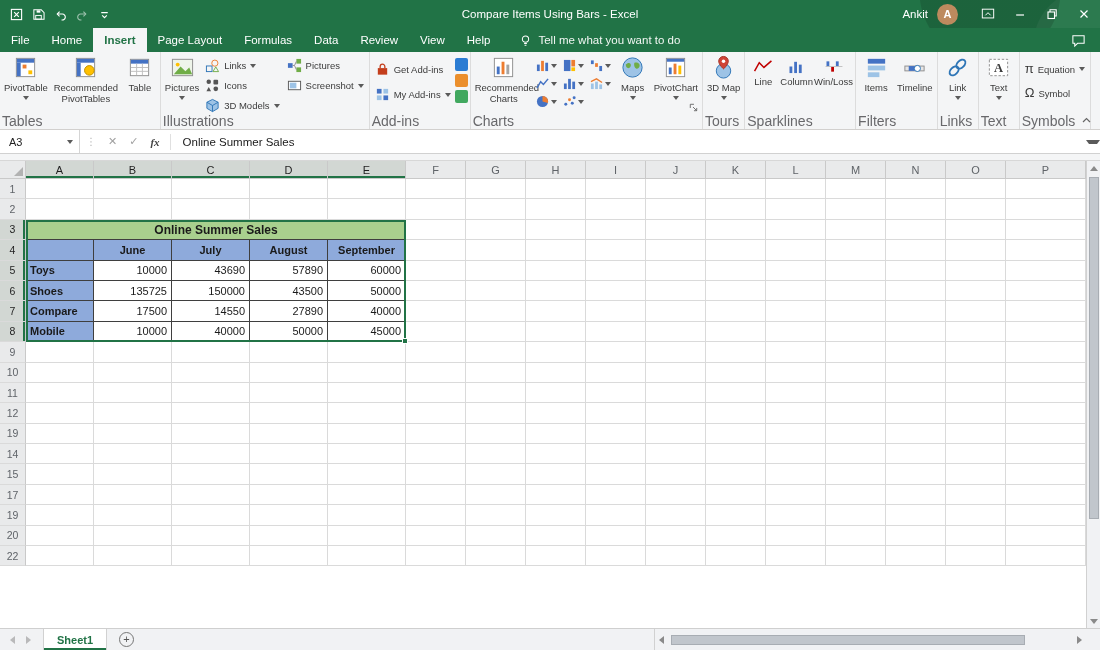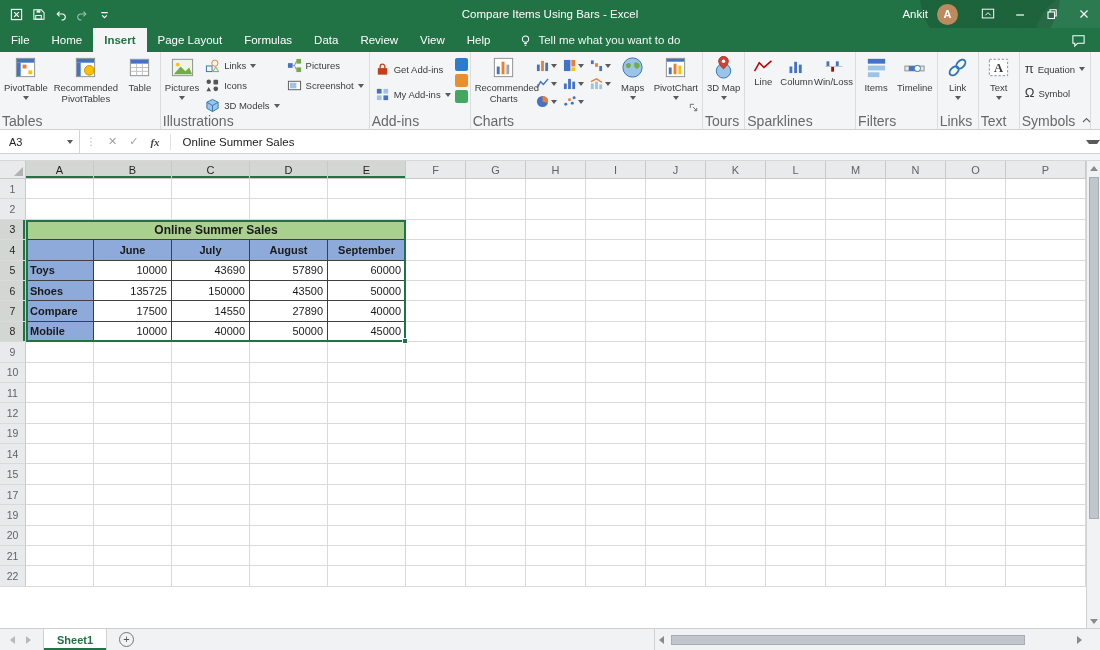--- a/index.html
+++ b/index.html
@@ -919,39 +919,20 @@
       <div class="cell" style="width: 60px;"></div>
       <div class="cell" style="width: 60px;"></div>
       <div class="cell" style="width: 60px;"></div>
       <div class="cell" style="width: 60px;"></div>
       <div class="cell" style="width: 60px;"></div>
       <div class="cell" style="width: 60px;"></div>
       <div class="cell" style="width: 60px;"></div>
       <div class="cell" style="width: 60px; flex: 1 1 auto;"></div>
     </div>
     <div class="srow">
-      <div class="rhead">21</div>
-      <div class="cell" style="width: 68px;"></div>
-      <div class="cell" style="width: 78px;"></div>
-      <div class="cell" style="width: 78px;"></div>
-      <div class="cell" style="width: 78px;"></div>
-      <div class="cell" style="width: 78px;"></div>
-      <div class="cell" style="width: 60px;"></div>
-      <div class="cell" style="width: 60px;"></div>
-      <div class="cell" style="width: 60px;"></div>
-      <div class="cell" style="width: 60px;"></div>
-      <div class="cell" style="width: 60px;"></div>
-      <div class="cell" style="width: 60px;"></div>
-      <div class="cell" style="width: 60px;"></div>
-      <div class="cell" style="width: 60px;"></div>
-      <div class="cell" style="width: 60px;"></div>
-      <div class="cell" style="width: 60px;"></div>
-      <div class="cell" style="width: 60px; flex: 1 1 auto;"></div>
-    </div>
-    <div class="srow">
       <div class="rhead">22</div>
       <div class="cell" style="width: 68px;"></div>
       <div class="cell" style="width: 78px;"></div>
       <div class="cell" style="width: 78px;"></div>
       <div class="cell" style="width: 78px;"></div>
       <div class="cell" style="width: 78px;"></div>
       <div class="cell" style="width: 60px;"></div>
       <div class="cell" style="width: 60px;"></div>
       <div class="cell" style="width: 60px;"></div>
       <div class="cell" style="width: 60px;"></div>

